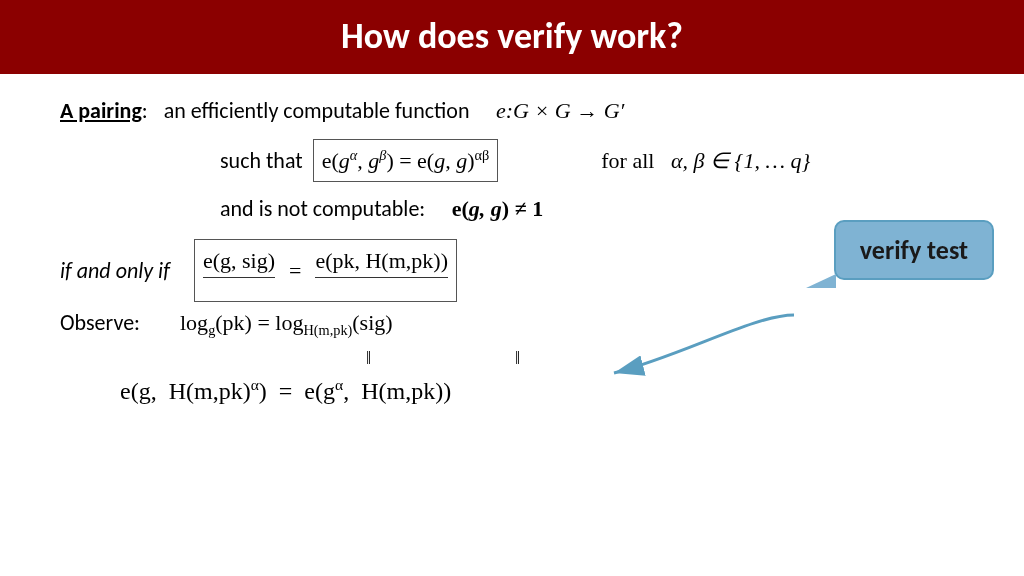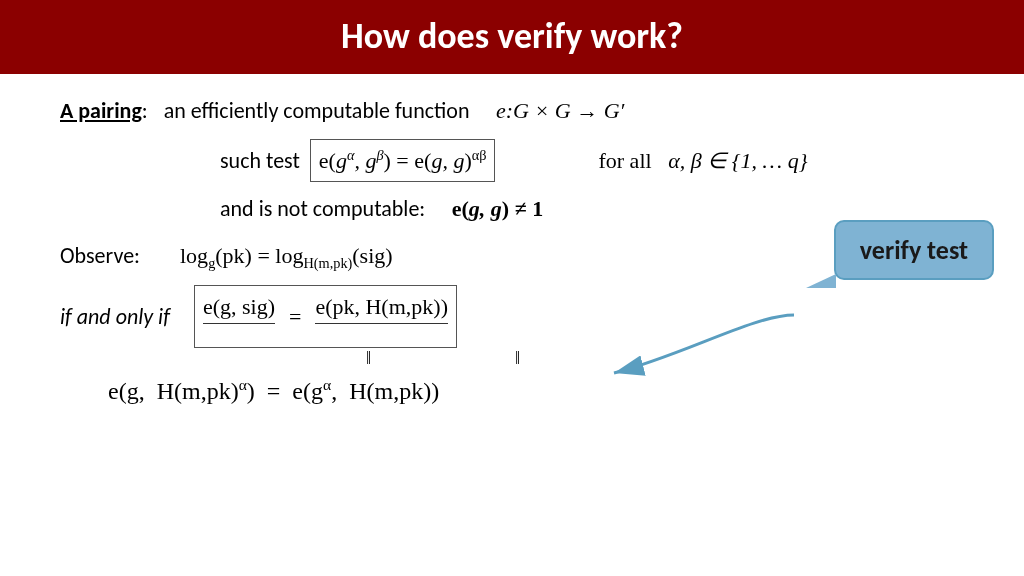--- a/index.html
+++ b/index.html
@@ -221,64 +221,64 @@
     <div class="line pairing-line">
       <span class="underline-bold">A pairing</span>
       <span class="colon">:</span>
       <span class="desc-text">an efficiently computable function</span>
       <span class="math-inline math-serif">
         &nbsp;&nbsp;&nbsp;e:G × G → G′
       </span>
     </div>
 
     <div class="line such-that-line">
-      <span>such test</span>
+      <span>such that</span>
       <span class="boxed-math">
         e(<span class="math-serif">g<sup>α</sup>, g<sup>β</sup></span>) = e(<span class="math-serif">g, g</span>)<sup>αβ</sup>
       </span>
       <span class="for-all-text">
         &nbsp;&nbsp;&nbsp;&nbsp;&nbsp;&nbsp;for all &nbsp; <span class="math-serif">α, β ∈ {1, … q}</span>
       </span>
     </div>
 
     <div class="line degenerate-line">
       <span>and is not computable:</span>
       <span class="degenerate-math">
         &nbsp;&nbsp; e(<span class="math-serif">g, g</span>) ≠ 1
-      </span>
-    </div>
-
-    <div class="line observe-line">
-      <span class="observe-label">Observe:</span>
-      <span class="observe-math">
-        log<sub>g</sub>(pk) = log<sub>H(m,pk)</sub>(sig)
       </span>
     </div>
 
     <div class="line ioi-line">
       <span class="ioi-label">if and only if</span>
       <span class="boxed-math" style="display:inline-flex; align-items:center; gap:14px;">
         <span class="eq-part">
           <span class="eq-under">e(g, sig)</span>
           <span class="eq-equals-below">&nbsp;</span>
         </span>
         <span>=</span>
         <span class="eq-part">
           <span class="eq-under">e(pk, H(m,pk))</span>
           <span class="eq-equals-below">&nbsp;</span>
         </span>
       </span>
     </div>
 
+    <div class="line observe-line">
+      <span class="observe-label">Observe:</span>
+      <span class="observe-math">
+        log<sub>g</sub>(pk) = log<sub>H(m,pk)</sub>(sig)
+      </span>
+    </div>
+
     <div style="margin-left:270px; font-size:18px; margin-top:-4px; margin-bottom:4px; display:flex; gap:14px; font-family:'Cambria Math','Times New Roman',serif;">
       <span style="margin-left:36px;">‖</span>
       <span style="margin-left:130px;">‖</span>
     </div>
 
-    <div class="line bottom-eq-line" style="margin-left:48px;text-align:right;">
+    <div class="line bottom-eq-line" style="margin-left:60px;text-align:right;">
       <span style="font-family:'Cambria Math','Times New Roman',serif; font-size:24px;">
         e(g,&nbsp; H(m,pk)<sup>α</sup>)&nbsp; =&nbsp; e(g<sup>α</sup>,&nbsp; H(m,pk))
       </span>
     </div>
 
   </div>
 
   <div class="verify-callout">
     <span>verify test</span>
   </div>

